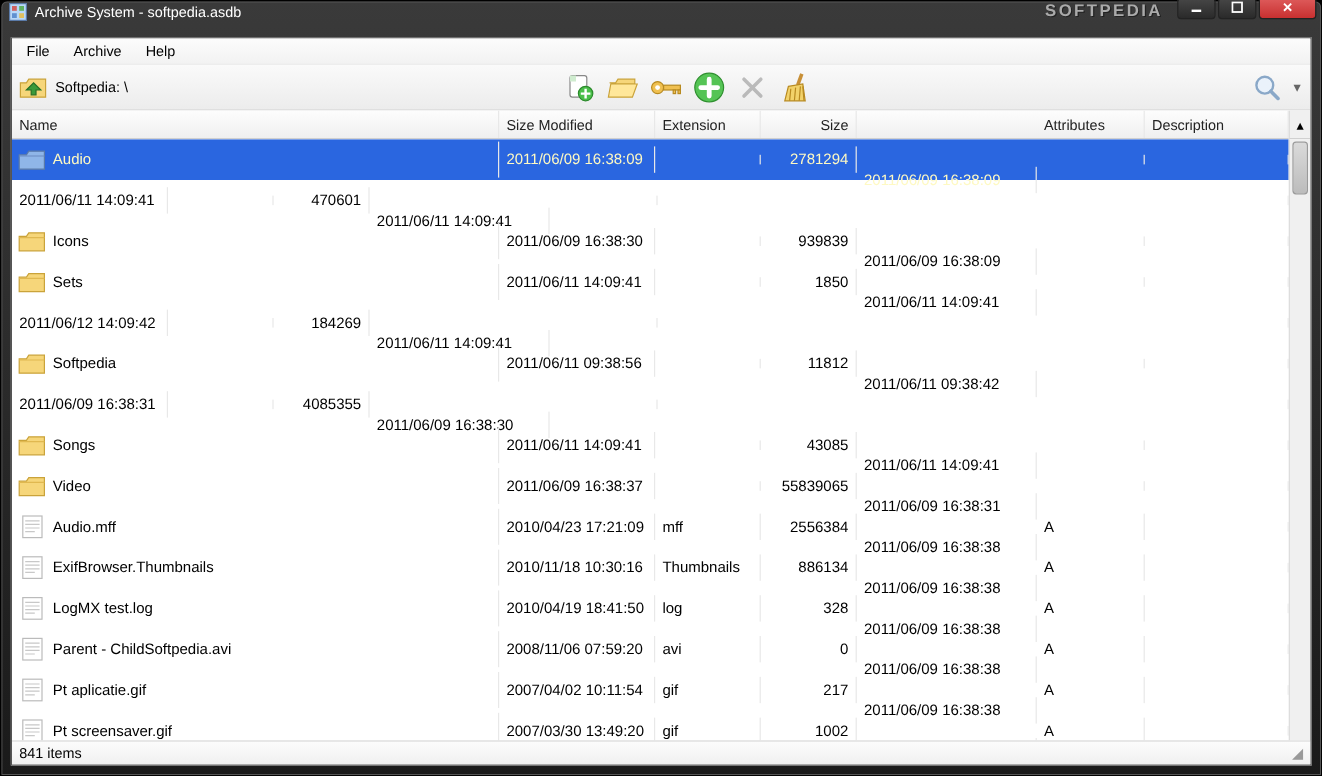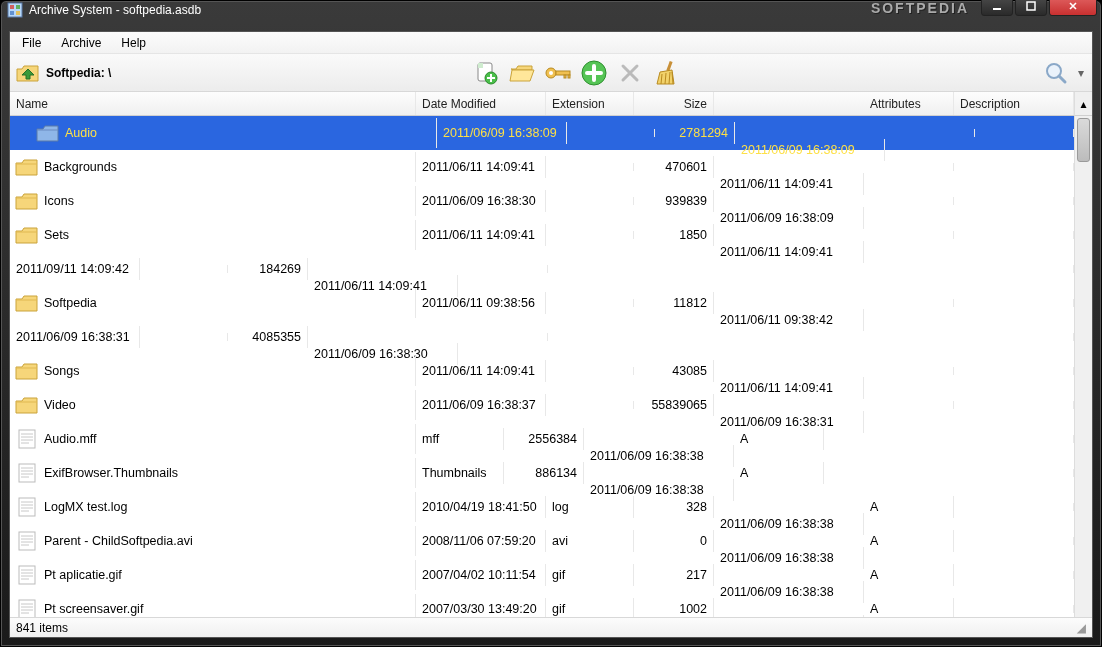--- a/index.html
+++ b/index.html
@@ -11,40 +11,40 @@
 .titlebar .spacer { flex: 1; }
 .wm { height: 16px; line-height: 12px; letter-spacing: 2px; color: #aaa; text-shadow: 1px 1px #222; font-weight: bold; margin-right: 12px; font-size: 14px;}
 .winbtns { display: flex; gap: 2px; margin-right: -2px; margin-top: -8px;}
 .winbtn { width: 32px; height: 20px; background: linear-gradient(#4a4a4a,#2a2a2a); border: 1px solid #222; border-radius: 0 0 3px 3px; display:flex; align-items:center; justify-content:center; color:#fff;}
 .winbtn.close { width: 48px; background: linear-gradient(#e06060,#c83030);}
 .client { position: absolute; left: 8px; right: 8px; top: 30px; bottom: 8px; background: #fff; border: 1px solid #555; display: flex; flex-direction: column; overflow:hidden;}
 .menubar { height: 22px; display: flex; align-items: center; gap: 4px; padding: 2px 4px; border-bottom: 1px solid #e5e5e5; background: linear-gradient(#fcfcfc,#f2f2f2);}
 .menubar span { padding: 2px 8px; }
 .toolbar { height: 38px; display: flex; align-items: center; padding: 2px 6px 2px 4px; border-bottom: 1px solid #d8d8d8; background: linear-gradient(#fafafa,#ececec); gap: 4px;}
 .toolbar .folder-up { width: 28px; height: 28px; display:inline-flex; align-items:center; justify-content:center;}
-.toolbar .path { font-size: 12px; font-weight: bold; }
+.toolbar .path { font-size: 12px; }
 .toolbar .spacer { flex: 1; }
 .tbtn { width: 32px; height: 30px; display:inline-flex; align-items:center; justify-content:center; }
 .listview { flex: 1; display: flex; flex-direction: column; overflow: hidden; }
 .headers { display: flex; height: 24px; background: linear-gradient(#fdfdfd,#f0f0f0); border-bottom: 1px solid #d0d0d0; font-size: 12px; align-items: stretch; }
 .headers .col, .row .col { border-right: 1px solid #e8e8e8; padding: 4px 6px; overflow: hidden; white-space: nowrap; text-overflow: ellipsis; }
 .headers .col { display:flex; align-items:center; color:#222;}
 .col.name  { width: 406px; }
 .col.dmod  { width: 130px; }
 .col.ext   { width: 88px; }
 .col.size  { width: 80px; text-align: right; justify-content: flex-end; }
 .col.dcrt  { width: 150px; margin-top: 33px; }
 .col.attr  { width: 90px; }
 .col.desc  { flex: 1; }
 .scrolltrack-v { width: 18px; background: #f0f0f0; border-left:1px solid #ddd; position:relative;}
 .scrolltrack-v .thumb { position:absolute; left:2px; right:2px; top:2px; height:44px; background: linear-gradient(#dadada,#bcbcbc); border:1px solid #9a9a9a; border-radius:3px;}
 .rows { flex: 1; overflow: hidden; }
 .row { display: flex; height: 34px; align-items: center; font-size: 12.5px; }
 .row .col.name { display:flex; align-items:center; gap:4px; padding-left:4px;}
-.row.selected { background: #2a66e0; color: #fde047; padding-left: 21px; }
+.row.selected { background: #2a66e0; color: #fef9c3; }
 .icon-folder, .icon-file { width: 26px; height: 22px; flex:0 0 26px; display:inline-flex; align-items:center; justify-content:center;}
 .statusbar { height: 20px; border-top: 1px solid #d8d8d8; background: linear-gradient(#fcfcfc,#f0f0f0); display:flex; align-items:center; padding: 0 6px; font-size: 12px;}
 .body-split { flex:1; display:flex; overflow:hidden;}
 svg { display:block; }
 </style>
 </head>
 <body>
 
 <div class="window">
   <div class="titlebar">
@@ -144,21 +144,21 @@
             <path d="M15 15 L21 21" stroke="#8aa8c8" stroke-width="3" stroke-linecap="round"></path>
           </svg>
         </span>
       <span style="padding:0 2px;color:#666">▾</span>
     </div>
 
     <div class="listview">
       <div style="display:flex">
         <div class="headers" style="flex:1">
           <div class="col name">Name</div>
-          <div class="col dmod">Date Modified</div>
+          <div class="col dmod">Size Modified</div>
           <div class="col ext">Extension</div>
           <div class="col size">Size</div>
           <div class="col dcrt">Date Created</div>
           <div class="col attr">Attributes</div>
           <div class="col desc">Description</div>
         </div>
         <div style="width:18px;background:#f0f0f0;border-left:1px solid #ddd;border-bottom:1px solid #d0d0d0; display:flex;align-items:center;justify-content:center">▴</div>
       </div>
       <div class="body-split">
         <div class="rows" id="rows">
@@ -173,163 +173,156 @@
                 <span>Audio</span>
               </div>
               <div class="col dmod">2011/06/09 16:38:09</div>
               <div class="col ext"></div>
               <div class="col size">2781294</div>
               <div class="col dcrt">2011/06/09 16:38:09</div>
               <div class="col attr"></div>
               <div class="col desc"></div>
             </div>
             <div class="row">
+              <div class="col dmod">2011/06/11 14:09:41</div>
+              <div class="col ext"></div>
+              <div class="col size">470601</div>
+              <div class="col dcrt">2011/06/11 14:09:41</div>
+              <div class="col attr"></div>
+              <div class="col desc"></div>
+            </div>
+            <div class="row">
               <div class="col name">
                 <span class="icon-folder">
                   <svg width="26" height="22" viewBox="0 0 26 22">
                     <path d="M2 7 L8 7 L10 4 L23 4 L23 19 L2 19 Z" fill="#f6d67a" stroke="#caa33a"></path>
                     <path d="M2 8 L23 8" stroke="#e0b850"></path>
                   </svg>
                 </span>
-                <span>Backgrounds</span>
-              </div>
-              <div class="col dmod">2011/06/11 14:09:41</div>
-              <div class="col ext"></div>
-              <div class="col size">470601</div>
-              <div class="col dcrt">2011/06/11 14:09:41</div>
+                <span>Icons</span>
+              </div>
+              <div class="col dmod">2011/06/09 16:38:30</div>
+              <div class="col ext"></div>
+              <div class="col size">939839</div>
+              <div class="col dcrt">2011/06/09 16:38:09</div>
               <div class="col attr"></div>
               <div class="col desc"></div>
             </div>
             <div class="row">
               <div class="col name">
                 <span class="icon-folder">
                   <svg width="26" height="22" viewBox="0 0 26 22">
                     <path d="M2 7 L8 7 L10 4 L23 4 L23 19 L2 19 Z" fill="#f6d67a" stroke="#caa33a"></path>
                     <path d="M2 8 L23 8" stroke="#e0b850"></path>
                   </svg>
                 </span>
-                <span>Icons</span>
-              </div>
-              <div class="col dmod">2011/06/09 16:38:30</div>
-              <div class="col ext"></div>
-              <div class="col size">939839</div>
-              <div class="col dcrt">2011/06/09 16:38:09</div>
+                <span>Sets</span>
+              </div>
+              <div class="col dmod">2011/06/11 14:09:41</div>
+              <div class="col ext"></div>
+              <div class="col size">1850</div>
+              <div class="col dcrt">2011/06/11 14:09:41</div>
+              <div class="col attr"></div>
+              <div class="col desc"></div>
+            </div>
+            <div class="row">
+              <div class="col dmod">2011/06/12 14:09:42</div>
+              <div class="col ext"></div>
+              <div class="col size">184269</div>
+              <div class="col dcrt">2011/06/11 14:09:41</div>
               <div class="col attr"></div>
               <div class="col desc"></div>
             </div>
             <div class="row">
               <div class="col name">
                 <span class="icon-folder">
                   <svg width="26" height="22" viewBox="0 0 26 22">
                     <path d="M2 7 L8 7 L10 4 L23 4 L23 19 L2 19 Z" fill="#f6d67a" stroke="#caa33a"></path>
                     <path d="M2 8 L23 8" stroke="#e0b850"></path>
                   </svg>
                 </span>
-                <span>Sets</span>
-              </div>
-              <div class="col dmod">2011/06/11 14:09:41</div>
-              <div class="col ext"></div>
-              <div class="col size">1850</div>
-              <div class="col dcrt">2011/06/11 14:09:41</div>
-              <div class="col attr"></div>
-              <div class="col desc"></div>
-            </div>
-            <div class="row">
-              <div class="col dmod">2011/09/11 14:09:42</div>
-              <div class="col ext"></div>
-              <div class="col size">184269</div>
-              <div class="col dcrt">2011/06/11 14:09:41</div>
+                <span>Softpedia</span>
+              </div>
+              <div class="col dmod">2011/06/11 09:38:56</div>
+              <div class="col ext"></div>
+              <div class="col size">11812</div>
+              <div class="col dcrt">2011/06/11 09:38:42</div>
+              <div class="col attr"></div>
+              <div class="col desc"></div>
+            </div>
+            <div class="row">
+              <div class="col dmod">2011/06/09 16:38:31</div>
+              <div class="col ext"></div>
+              <div class="col size">4085355</div>
+              <div class="col dcrt">2011/06/09 16:38:30</div>
               <div class="col attr"></div>
               <div class="col desc"></div>
             </div>
             <div class="row">
               <div class="col name">
                 <span class="icon-folder">
                   <svg width="26" height="22" viewBox="0 0 26 22">
                     <path d="M2 7 L8 7 L10 4 L23 4 L23 19 L2 19 Z" fill="#f6d67a" stroke="#caa33a"></path>
                     <path d="M2 8 L23 8" stroke="#e0b850"></path>
                   </svg>
                 </span>
-                <span>Softpedia</span>
-              </div>
-              <div class="col dmod">2011/06/11 09:38:56</div>
-              <div class="col ext"></div>
-              <div class="col size">11812</div>
-              <div class="col dcrt">2011/06/11 09:38:42</div>
-              <div class="col attr"></div>
-              <div class="col desc"></div>
-            </div>
-            <div class="row">
-              <div class="col dmod">2011/06/09 16:38:31</div>
-              <div class="col ext"></div>
-              <div class="col size">4085355</div>
-              <div class="col dcrt">2011/06/09 16:38:30</div>
+                <span>Songs</span>
+              </div>
+              <div class="col dmod">2011/06/11 14:09:41</div>
+              <div class="col ext"></div>
+              <div class="col size">43085</div>
+              <div class="col dcrt">2011/06/11 14:09:41</div>
               <div class="col attr"></div>
               <div class="col desc"></div>
             </div>
             <div class="row">
               <div class="col name">
                 <span class="icon-folder">
                   <svg width="26" height="22" viewBox="0 0 26 22">
                     <path d="M2 7 L8 7 L10 4 L23 4 L23 19 L2 19 Z" fill="#f6d67a" stroke="#caa33a"></path>
                     <path d="M2 8 L23 8" stroke="#e0b850"></path>
                   </svg>
                 </span>
-                <span>Songs</span>
-              </div>
-              <div class="col dmod">2011/06/11 14:09:41</div>
-              <div class="col ext"></div>
-              <div class="col size">43085</div>
-              <div class="col dcrt">2011/06/11 14:09:41</div>
-              <div class="col attr"></div>
-              <div class="col desc"></div>
-            </div>
-            <div class="row">
-              <div class="col name">
-                <span class="icon-folder">
-                  <svg width="26" height="22" viewBox="0 0 26 22">
-                    <path d="M2 7 L8 7 L10 4 L23 4 L23 19 L2 19 Z" fill="#f6d67a" stroke="#caa33a"></path>
-                    <path d="M2 8 L23 8" stroke="#e0b850"></path>
-                  </svg>
-                </span>
                 <span>Video</span>
               </div>
               <div class="col dmod">2011/06/09 16:38:37</div>
               <div class="col ext"></div>
               <div class="col size">55839065</div>
               <div class="col dcrt">2011/06/09 16:38:31</div>
               <div class="col attr"></div>
               <div class="col desc"></div>
             </div>
             <div class="row">
               <div class="col name">
                 <span class="icon-folder">
                   <svg width="24" height="22" viewBox="0 0 24 22">
                     <rect x="4" y="2" width="16" height="18" fill="#fff" stroke="#bbb"></rect>
                     <path d="M6 6 h12 M6 9 h12 M6 12 h12 M6 15 h8" stroke="#c8c8c8"></path>
                   </svg>
                 </span>
                 <span>Audio.mff</span>
               </div>
+              <div class="col dmod">2010/04/23 17:21:09</div>
               <div class="col ext">mff</div>
               <div class="col size">2556384</div>
               <div class="col dcrt">2011/06/09 16:38:38</div>
               <div class="col attr">A</div>
               <div class="col desc"></div>
             </div>
             <div class="row">
               <div class="col name">
                 <span class="icon-folder">
                   <svg width="24" height="22" viewBox="0 0 24 22">
                     <rect x="4" y="2" width="16" height="18" fill="#fff" stroke="#bbb"></rect>
                     <path d="M6 6 h12 M6 9 h12 M6 12 h12 M6 15 h8" stroke="#c8c8c8"></path>
                   </svg>
                 </span>
                 <span>ExifBrowser.Thumbnails</span>
               </div>
+              <div class="col dmod">2010/11/18 10:30:16</div>
               <div class="col ext">Thumbnails</div>
               <div class="col size">886134</div>
               <div class="col dcrt">2011/06/09 16:38:38</div>
               <div class="col attr">A</div>
               <div class="col desc"></div>
             </div>
             <div class="row">
               <div class="col name">
                 <span class="icon-folder">
                   <svg width="24" height="22" viewBox="0 0 24 22">

